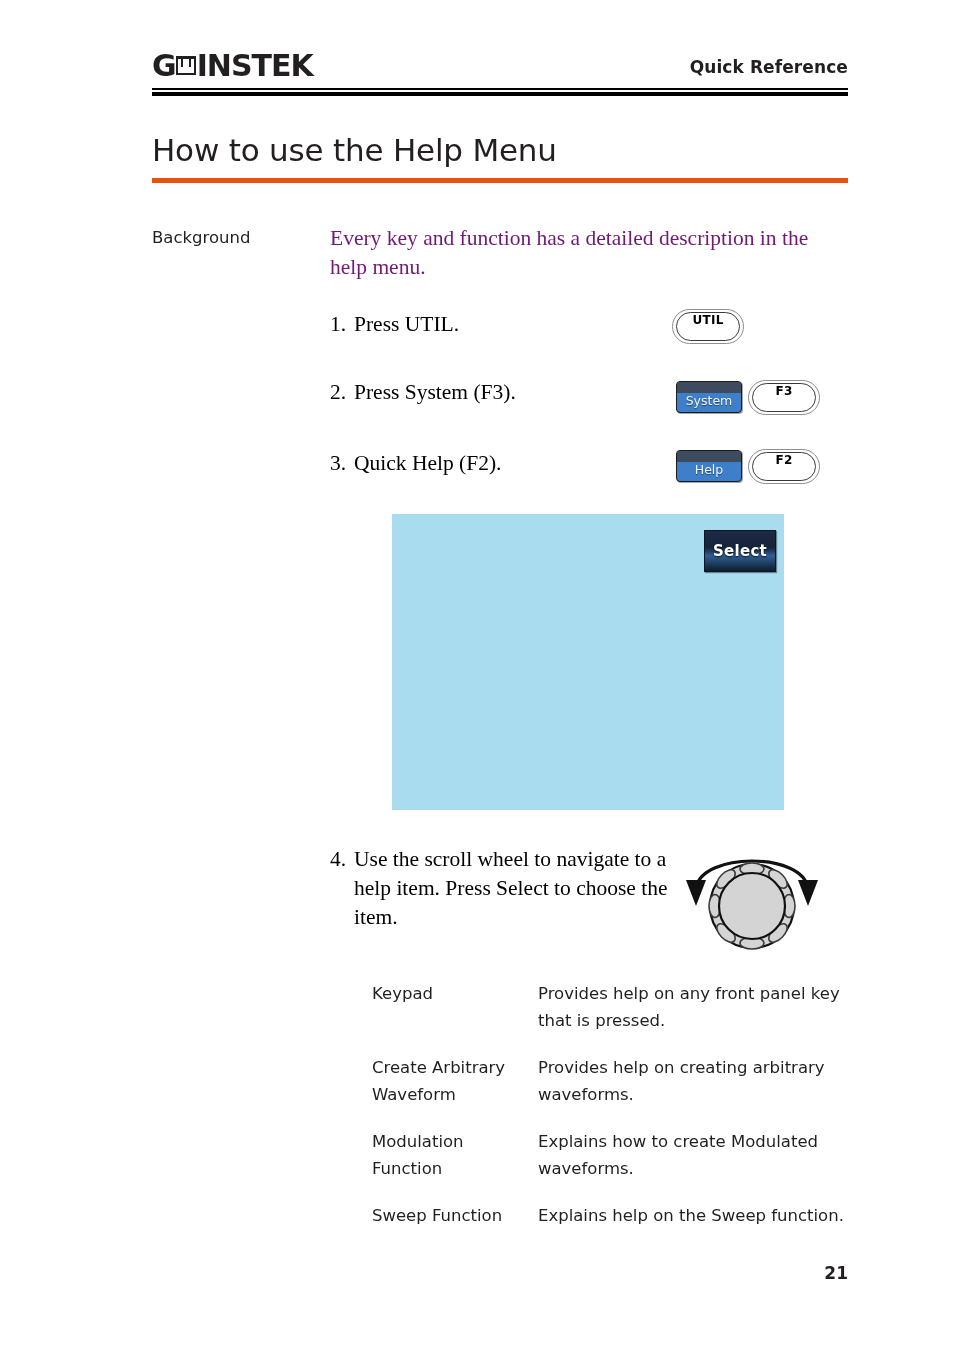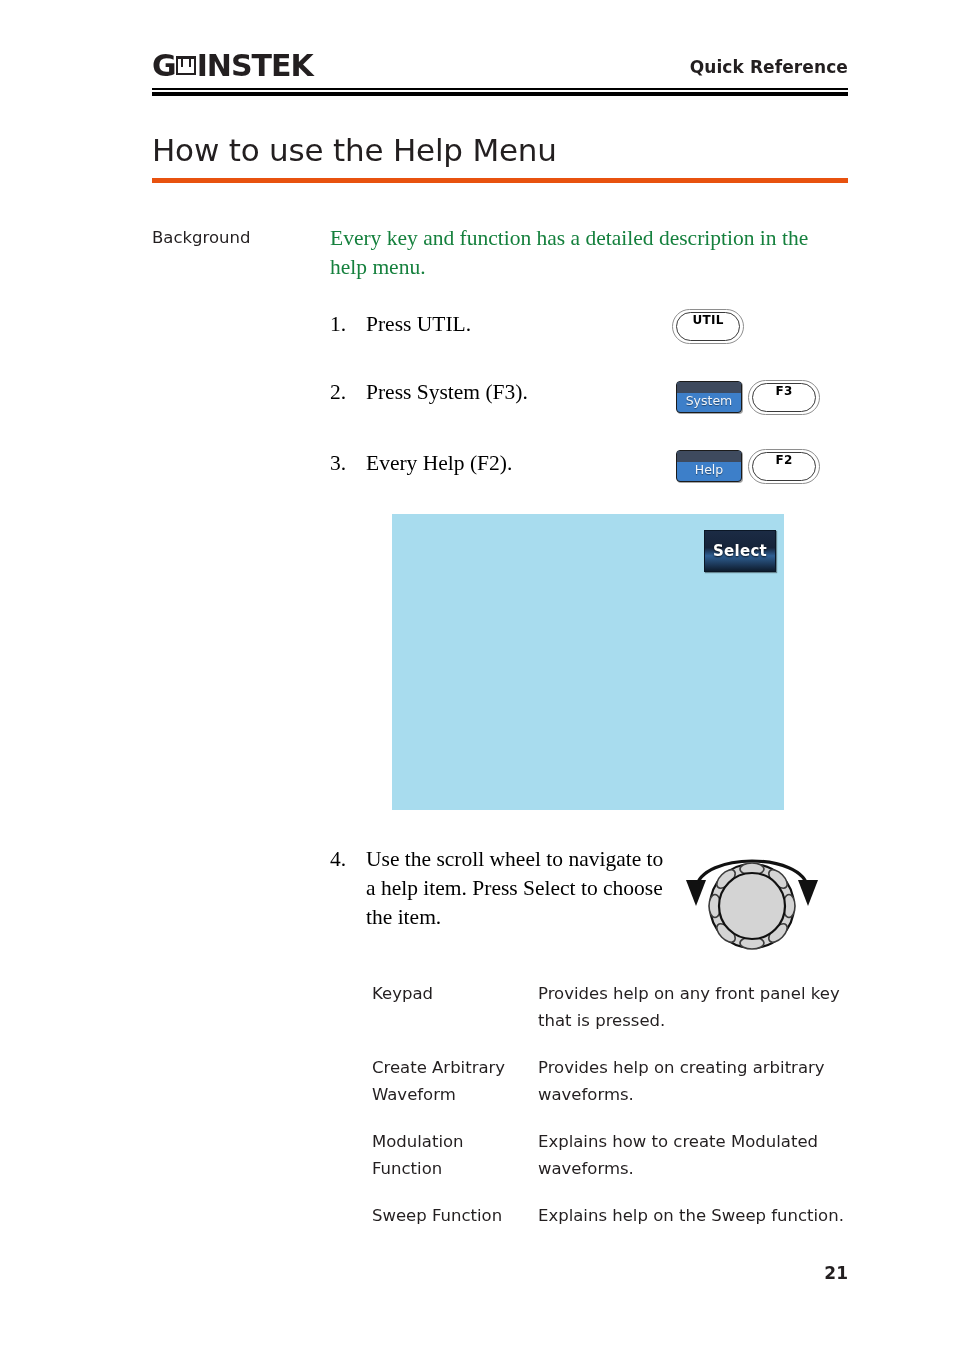--- a/index.html
+++ b/index.html
@@ -140,38 +140,38 @@
     font-size: 16.5px;
     color: #231f20;
   }
   .para {
     position: absolute;
     left: 330px;
     width: 520px;
     font-family: "Liberation Serif", serif;
     font-size: 21.5px;
     line-height: 29px;
-    color: #15803d;
+    color: #701a75;
   }
 
   .step {
     position: absolute;
     font-family: "Liberation Serif", serif;
     font-size: 21.5px;
     line-height: 29px;
     color: #000;
   }
   .step .num {
     position: absolute;
     left: 0;
     top: 0;
   }
   .step .txt {
     display: block;
-    margin-left: 36px;
+    margin-left: 24px;
   }
 
   
   .hardkey {
     position: absolute;
     width: 64px;
     height: 29px;
     border-radius: 15px;
     border: 1.6px solid #3a3a3a;
     background: #ffffff;
@@ -379,21 +379,21 @@
   <div class="softkey" style="left:676px; top:381px;">
     <div class="band"></div>
     <div class="sklabel">System</div>
   </div>
   <div class="hardkey" style="left:752px; top:383px;">
     <span>F3</span>
   </div>
 
   <div class="step" style="left:330px; top:449px; width:320px;">
     <span class="num">3.</span>
-    <span class="txt">Every Help (F2).</span>
+    <span class="txt">Quick Help (F2).</span>
   </div>
   <div class="softkey" style="left:676px; top:450px;">
     <div class="band"></div>
     <div class="sklabel">Help</div>
   </div>
   <div class="hardkey" style="left:752px; top:452px;">
     <span>F2</span>
   </div>
 
   <div class="screenshot">

